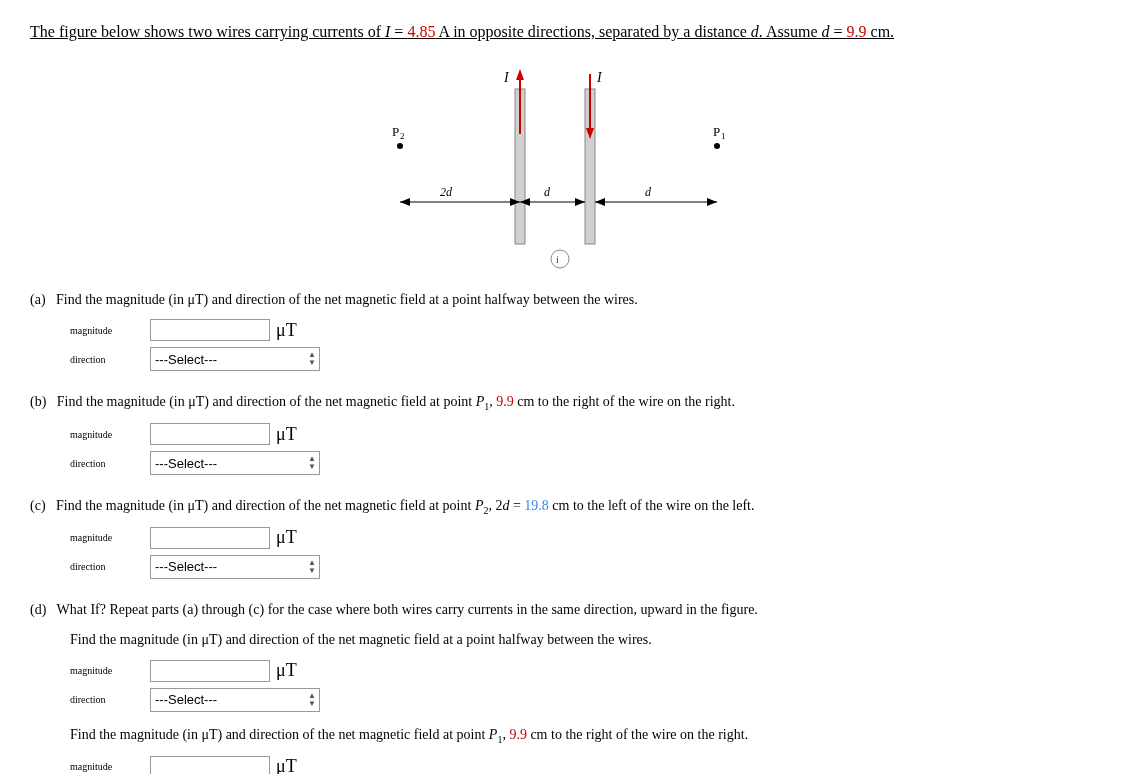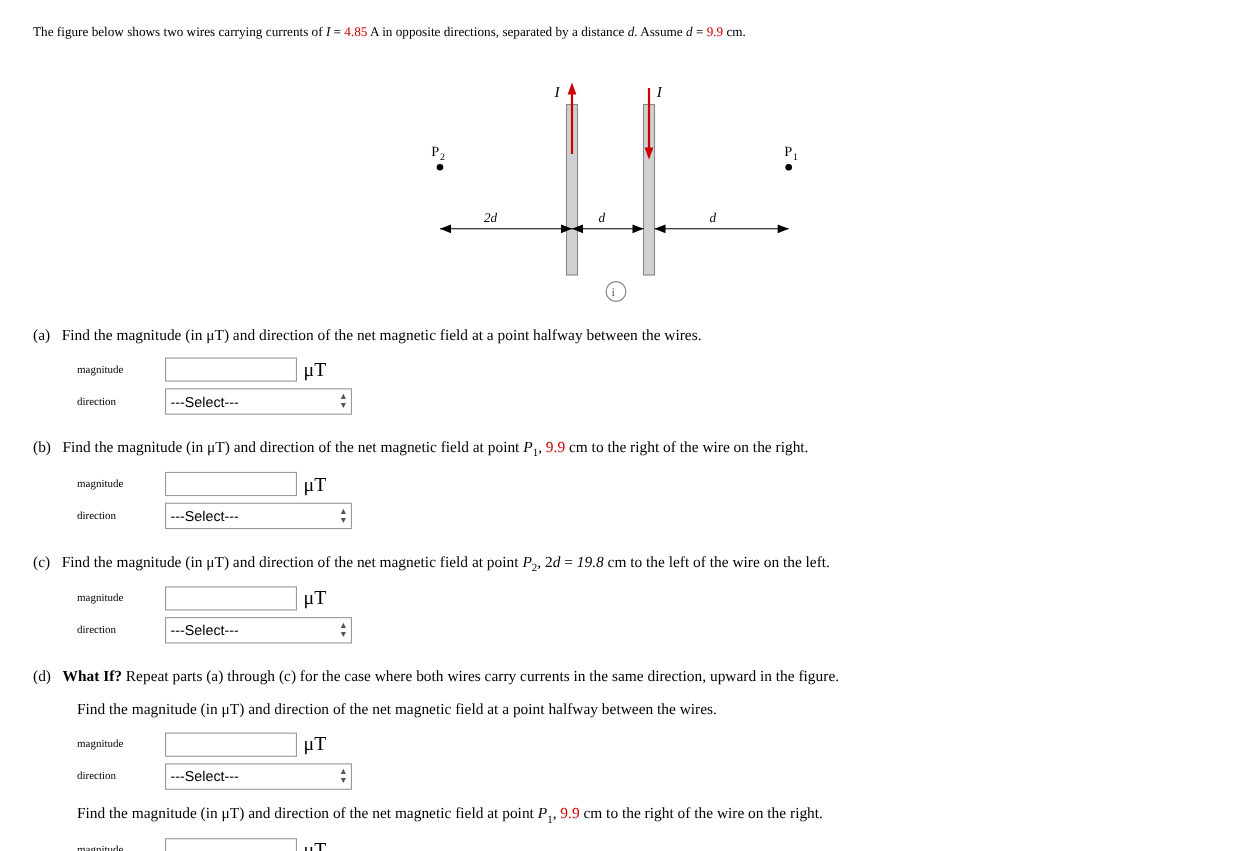--- a/index.html
+++ b/index.html
@@ -6,35 +6,36 @@
     body {
       font-family: Georgia, "Times New Roman", serif;
       font-size: 14px;
       background: #fff;
       color: #000;
       padding: 20px 30px;
       width: 1140px;
       min-height: 774px;
     }
     .intro-text {
-      font-size: 12px;
-      margin-bottom: 32px;
+      font-size: 16px;
+      margin-bottom: 20px;
       line-height: 1.5;
+      text-decoration: underline;
     }
 
     
     .question-section {
       margin-bottom: 20px;
     }
     .question-line {
       font-size: 14px;
       line-height: 1.6;
       margin-bottom: 8px;
     }
-    .bold { font-weight: bold; }
+    .bold { font-weight: normal; }
     .field-row {
       display: flex;
       align-items: center;
       margin-bottom: 6px;
       margin-left: 40px;
     }
     .field-label {
       width: 80px;
       font-size: 10px;
       color: #000;
@@ -198,21 +199,21 @@
         <span>▲</span>
         <span>▼</span>
       </div>
     </div>
   </div>
 </div>
 
 <div class="question-section">
   <div class="question-line">
     <span>(c)&nbsp;&nbsp;</span>
-    <span>Find the magnitude (in μT) and direction of the net magnetic field at point <em>P</em><sub>2</sub>, 2<em>d</em> = <span style="color:#000000;font-style:italic;">19.8</span> cm to the left of the wire on the left.</span>
+    <span>Find the magnitude (in μT) and direction of the net magnetic field at point <em>P</em><sub>2</sub>, 2<em>d</em> = <span style="color:#3b82f6;">19.8</span> cm to the left of the wire on the left.</span>
   </div>
   <div class="field-row">
     <span class="field-label">magnitude</span>
     <input type="text" class="text-input" value="" style="">
     <span class="unit-label">μT</span>
   </div>
   <div class="field-row">
     <span class="field-label">direction</span>
     <div class="select-container">
       <select class="direction-select">

